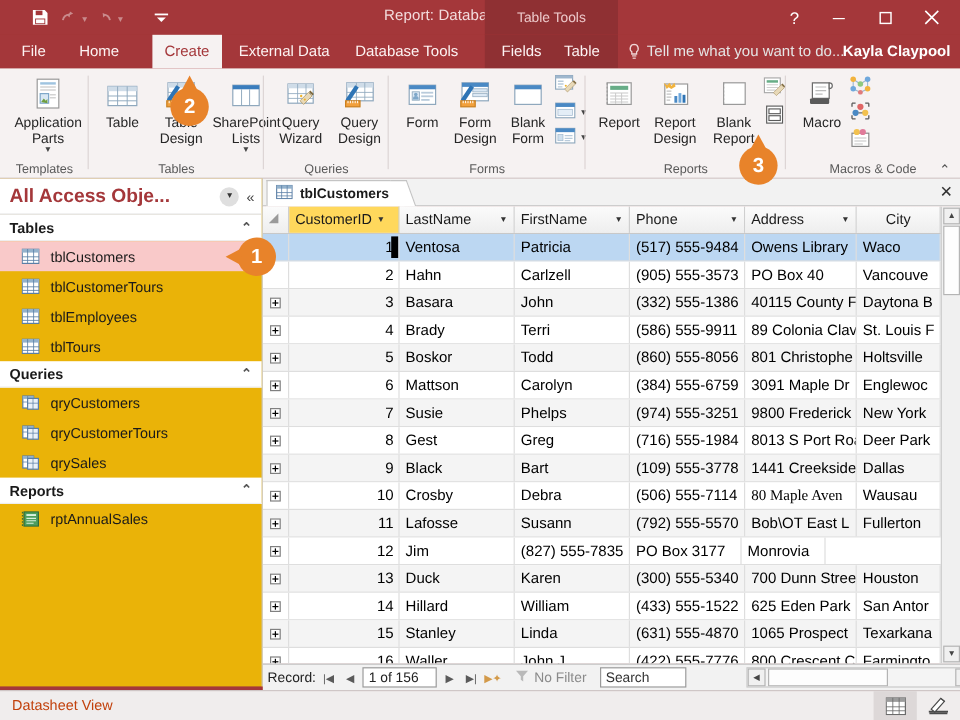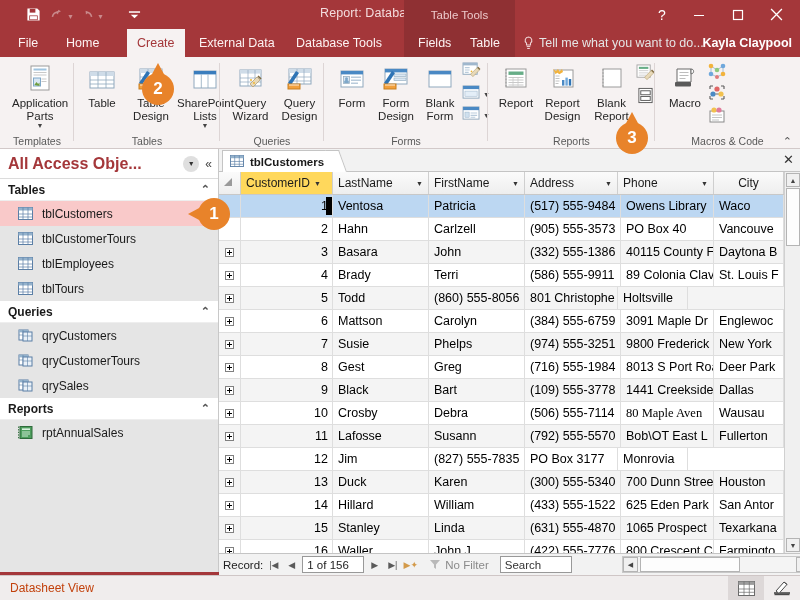--- a/index.html
+++ b/index.html
@@ -54,21 +54,21 @@
       align-items:center; text-align:center; }
   .bigbtn .lbl { font-size:11.5px; line-height:12.5px; color:#262626; margin-top:3px;
       max-width:56px; }
   .ico { height:32px; display:flex; align-items:flex-end; justify-content:center; }
   .caretd { font-size:7px; color:#444; }
   .smallstack { display:flex; flex-direction:column; gap:3px; padding-top:2px; }
   .smallrow { display:flex; align-items:center; gap:2px; }
 
   
   .navpane { position:absolute; left:0; top:149px; width:219px; height:423px;
-      background:#e5e5e5; border-right:1px solid #c8c8c8; }
+      background:#eab308; border-right:1px solid #c8c8c8; }
   .navhdr { height:30px; display:flex; align-items:center; padding:0 6px 0 8px;
       border-bottom:1px solid #dcdcdc; background:#fff; }
   .navhdr .t { color:#a4373a; font-size:16px; font-weight:bold; flex:1; white-space:nowrap;
       overflow:hidden; }
   .navhdr .dd { width:16px; height:16px; border-radius:50%; background:#dfdfdf;
       display:flex; align-items:center; justify-content:center; font-size:7px; color:#333; }
   .navhdr .coll { margin-left:6px; color:#444; font-size:12px; }
   .navgroup { height:22px; display:flex; align-items:center; padding:0 8px 0 8px;
       font-weight:bold; font-size:12px; color:#1a1a1a; background:#fff;
       border-bottom:1px solid #eee; }
@@ -683,26 +683,26 @@
         <span class="ar">▼</span>
       </div>
       <div class="hcell" style="width:96px;">
         <span>LastName</span>
         <span class="ar">▼</span>
       </div>
       <div class="hcell" style="width:96px;">
         <span>FirstName</span>
         <span class="ar">▼</span>
       </div>
+      <div class="hcell" style="width:96px;">
+        <span>Phone</span>
+        <span class="ar">▼</span>
+      </div>
       <div class="hcell" style="width:93px;">
         <span>Address</span>
-        <span class="ar">▼</span>
-      </div>
-      <div class="hcell" style="width:96px;">
-        <span>Phone</span>
         <span class="ar">▼</span>
       </div>
       <div class="hcell" style="width:70px;justify-content:center;">
         <span>City</span>
       </div>
     </div>
 
     <div class="drow first">
       <div class="dexp"></div>
       <div class="dcell num caret-cell" style="width:92px;">1</div>
@@ -743,20 +743,21 @@
       <div class="dcell" style="width:96px;">Terri</div>
       <div class="dcell" style="width:96px;">(586) 555-9911</div>
       <div class="dcell" style="width:93px;">89 Colonia Clav</div>
       <div class="dcell" style="width:70px;">St. Louis F</div>
     </div>
     <div class="drow alt">
       <div class="dexp">
           <span class="plus"></span>
         </div>
       <div class="dcell num" style="width:92px;">5</div>
+      <div class="dcell" style="width:96px;">Boskor</div>
       <div class="dcell" style="width:96px;">Todd</div>
       <div class="dcell" style="width:96px;">(860) 555-8056</div>
       <div class="dcell" style="width:93px;">801 Christophe</div>
       <div class="dcell" style="width:70px;">Holtsville</div>
     </div>
     <div class="drow">
       <div class="dexp">
           <span class="plus"></span>
         </div>
       <div class="dcell num" style="width:92px;">6</div>

